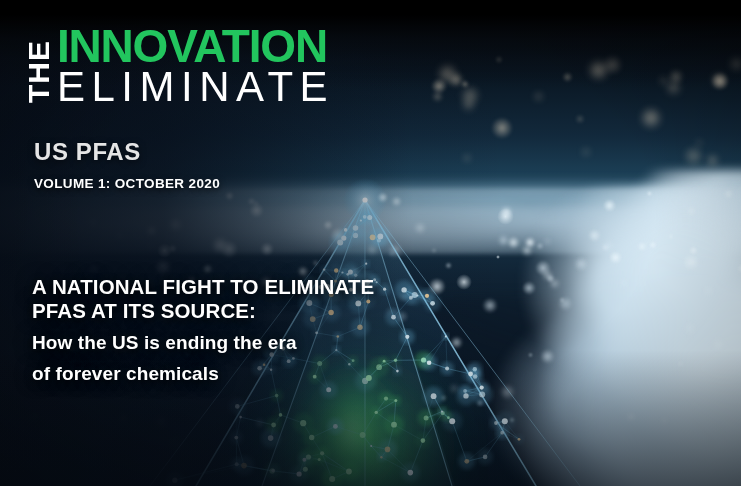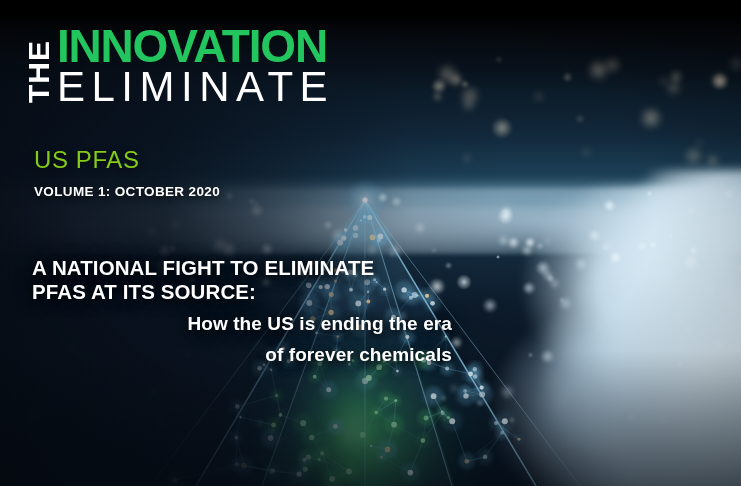--- a/index.html
+++ b/index.html
@@ -162,47 +162,46 @@
 
   
   .focus-block{position:absolute;left:34px;top:130px;}
   .special-focus{
     color:#fff; font-weight:700; font-size:33px;
     letter-spacing:1.6px; line-height:1;
     text-shadow:0 2px 7px rgba(0,0,0,.65);
     white-space:nowrap;
   }
   .topic{
-    color:#84cc16; font-weight:400; font-size:24px;
+    color:#e5e5e5; font-weight:700; font-size:24px;
     letter-spacing:.6px; line-height:1;
-    margin-top:18px;
+    margin-top:10px;
     text-shadow:0 2px 7px rgba(0,0,0,.6);
     white-space:nowrap;
   }
   .volume{
     color:#fff; font-weight:700; font-size:13.5px;
     letter-spacing:.35px; line-height:1;
     margin-top:13px;
     text-shadow:0 2px 6px rgba(0,0,0,.8);
     white-space:nowrap;
   }
 
   
-  .headline-block{position:absolute;left:32px;top:256px;width:420px;}
+  .headline-block{position:absolute;left:32px;top:275px;width:420px;}
   .hl-main{
     color:#fff; font-weight:700; font-size:20.5px;
     line-height:1.19; letter-spacing:.1px;
     text-shadow:0 2px 8px rgba(0,0,0,.85), 0 0 18px rgba(0,0,0,.55);
   }
   .hl-sub{
     color:#fff; font-weight:700; font-size:19px;
     line-height:1.27; letter-spacing:.1px;
     margin-top:7px;
     text-shadow:0 2px 8px rgba(0,0,0,.85), 0 0 18px rgba(0,0,0,.55);
-    text-align:right;
   }
 </style>
 </head>
 <body>
 
 <div id="cover">
 
   <div class="bg-layer bg-base"></div>
 
   <div class="icefield-2"></div>

